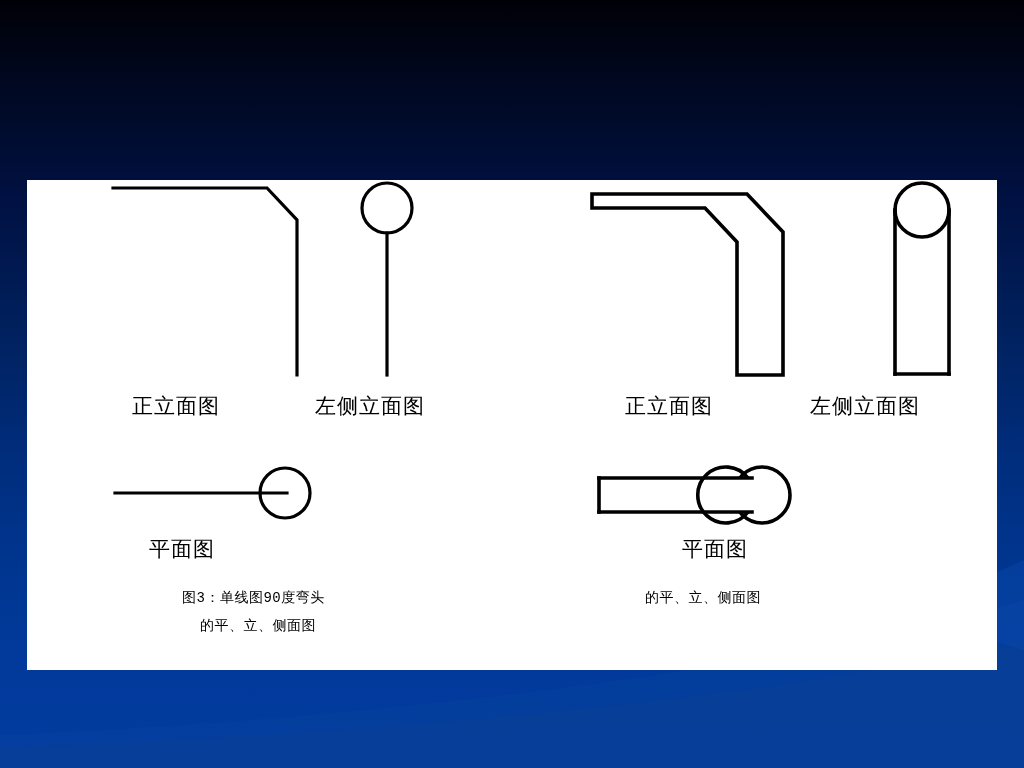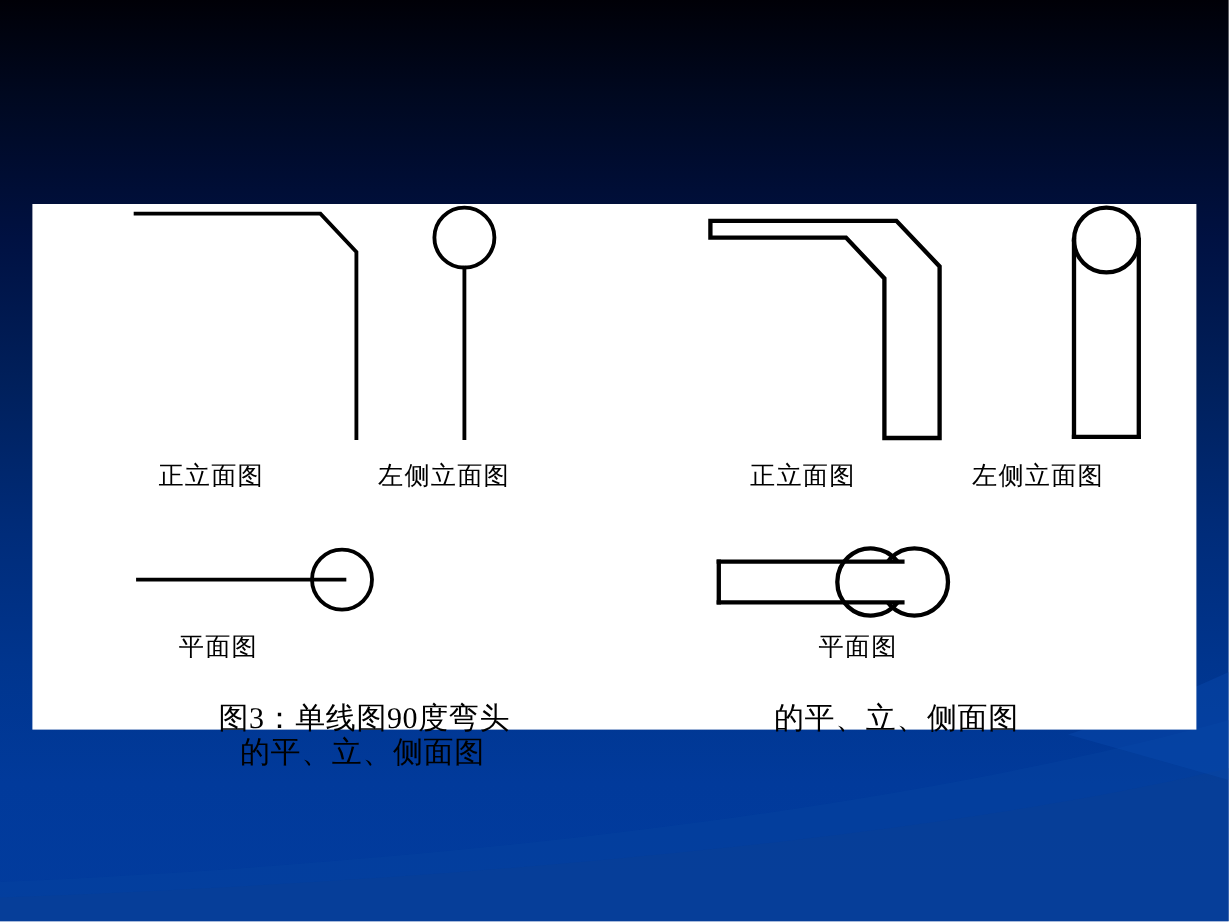--- a/index.html
+++ b/index.html
@@ -34,23 +34,23 @@
   .swoosh {
     position: absolute;
     pointer-events: none;
   }
   .swoosh svg { display: block; }
 
   
   #panel {
     position: absolute;
     left: 27px;
-    top: 170px;
+    top: 180px;
     width: 970px;
-    height: 438px;
+    height: 490px;
     background: #ffffff;
   }
 
   .figure-group {
     position: absolute;
     top: 0;
     height: 100%;
   }
   #group-left  { left: 0px;   width: 500px; }
   #group-right { left: 500px; width: 470px; }
@@ -80,27 +80,26 @@
   }
   #lbl-l-front { left: 105px; top: 212px; }
   #lbl-l-side  { left: 288px; top: 212px; }
   #lbl-r-front { left: 98px;  top: 212px; }
   #lbl-r-side  { left: 283px; top: 212px; }
   #lbl-l-plan  { left: 122px; top: 355px; }
   #lbl-r-plan  { left: 155px; top: 355px; }
 
   .caption {
     position: absolute;
-    font-family: Liberation Serif, serif;
-    font-size: 25px;
+    font-family: Liberation Mono, monospace;
+    font-size: 14px;
     color: #000000;
     line-height: 28px;
     white-space: nowrap;
     letter-spacing: 0.5px;
-    margin-top: 12px;
   }
   #cap-left  { left: 155px; top: 404px; }
   #cap-right { left: 100px; top: 404px; }
   .caption .cap-line { display: block; }
   .caption .cap-line-2 { padding-left: 18px; }
 </style>
 </head>
 <body>
 
 <div id="slide">

